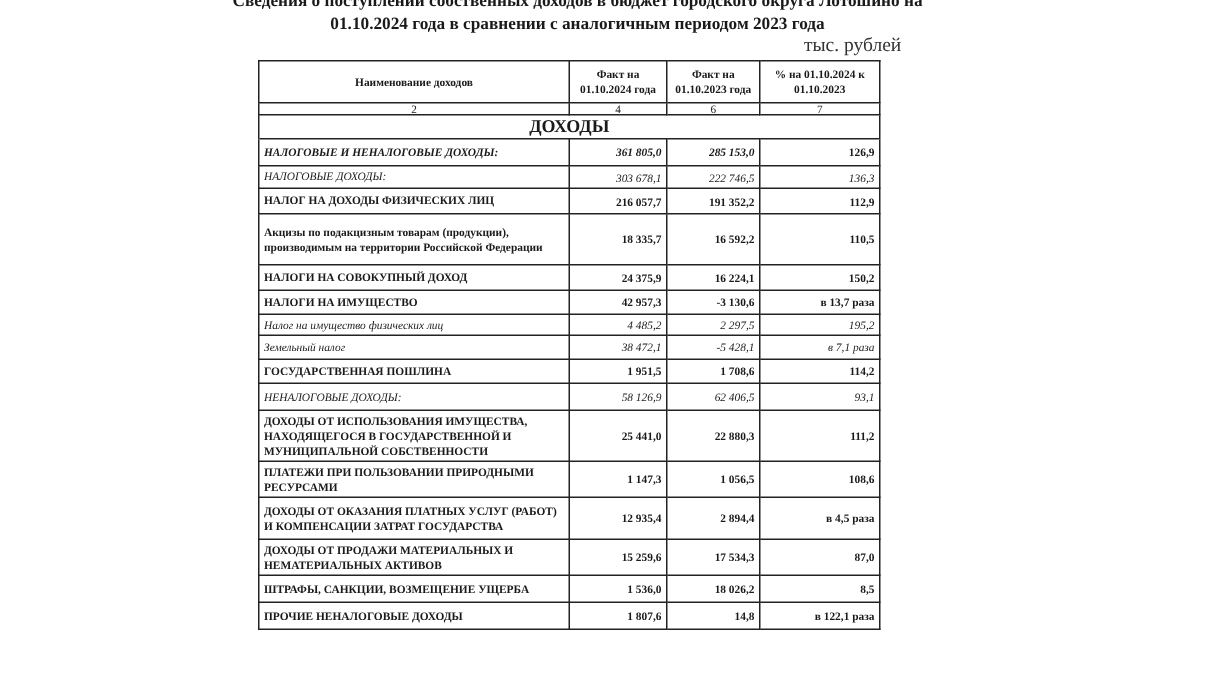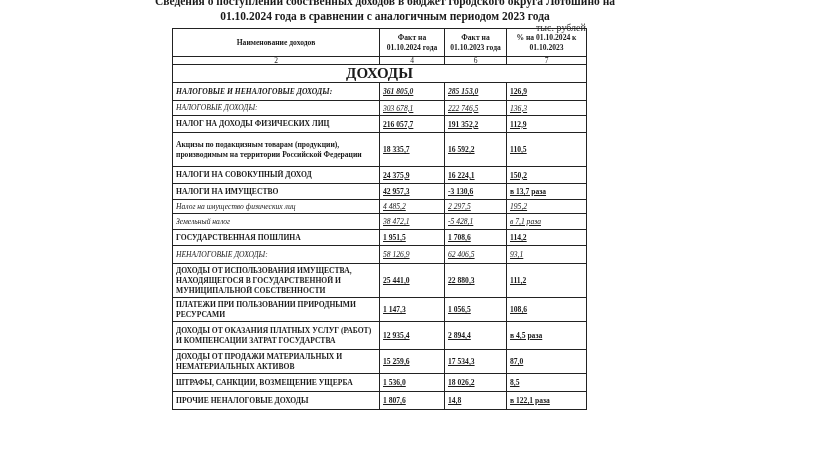--- a/index.html
+++ b/index.html
@@ -1,28 +1,28 @@
 <!DOCTYPE html>
 <html><head>
   <meta charset="utf-8">
   <style>
     html, body { margin: 0; padding: 0; background: #ffffff; }
     body { width: 820px; height: 461px; overflow: hidden; position: relative;
            font-family: "Liberation Serif", "DejaVu Serif", serif; color: #1a1a1a; }
     .title { position: absolute; left: 150px; width: 470px; top: -6px; text-align: center;
              font-weight: bold; font-size: 11.5px; line-height: 15px; }
-    .units { position: absolute; left: 536px; top: 22px; font-size: 10px; color: #333; }
-    table { position: absolute; left: 172px; top: 28px; width: 414px; border-collapse: collapse;
+    .units { position: absolute; left: 536px; top: 22px; font-size: 13px; color: #333; }
+    table { position: absolute; left: 172px; top: 40px; width: 414px; border-collapse: collapse;
             table-layout: fixed; }
     td, th { border: 1.2px solid #222; padding: 0 3px; font-size: 7.6px; vertical-align: middle; }
     th { font-weight: bold; text-align: center; height: 27px; line-height: 10px; }
     .colnum td { text-align: center; height: 7px; font-size: 7.5px; line-height: 7px; }
-    .section td { text-align: center; font-weight: bold; font-size: 15px; height: 15px;
+    .section td { text-align: center; font-weight: bold; font-size: 12px; height: 15px;
                   border-bottom: none; }
-    td.num { text-align: left; text-decoration: underline; }
+    td.num { text-align: right; }
     tr.bold td { font-weight: bold; }
     tr.bi td { font-weight: bold; font-style: italic; }
     tr.bi td.num:last-child { font-style: normal; }
     tr.it td { font-style: italic; }
     td.name { text-align: left; line-height: 10px; }
   </style>
 </head>
 <body>
 
 <div class="title">

